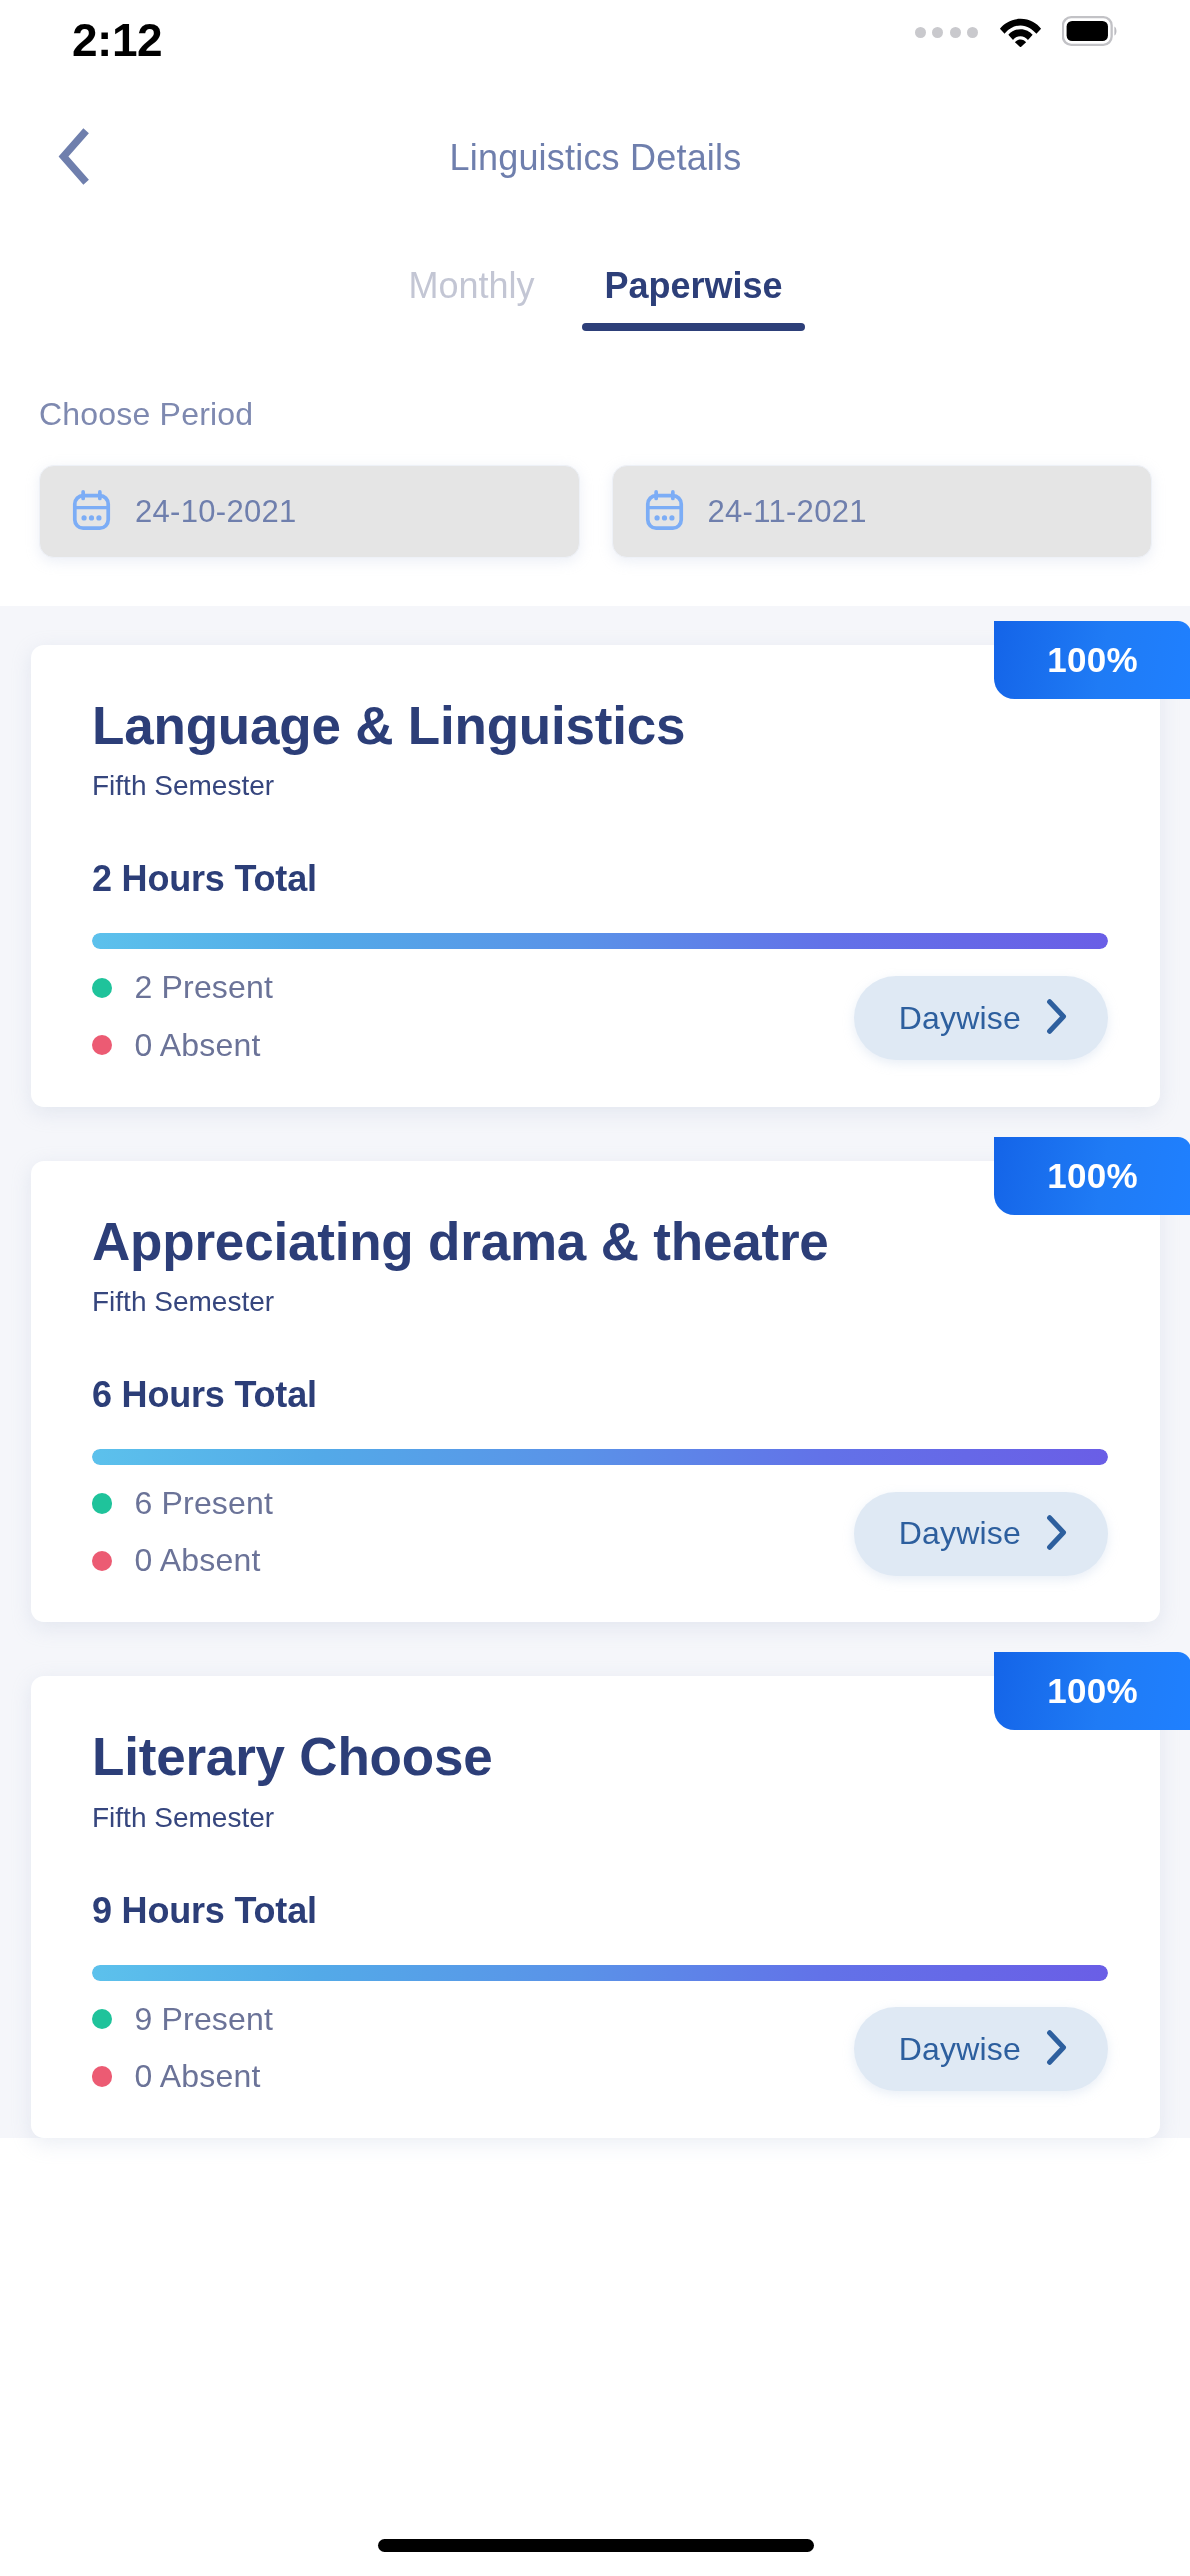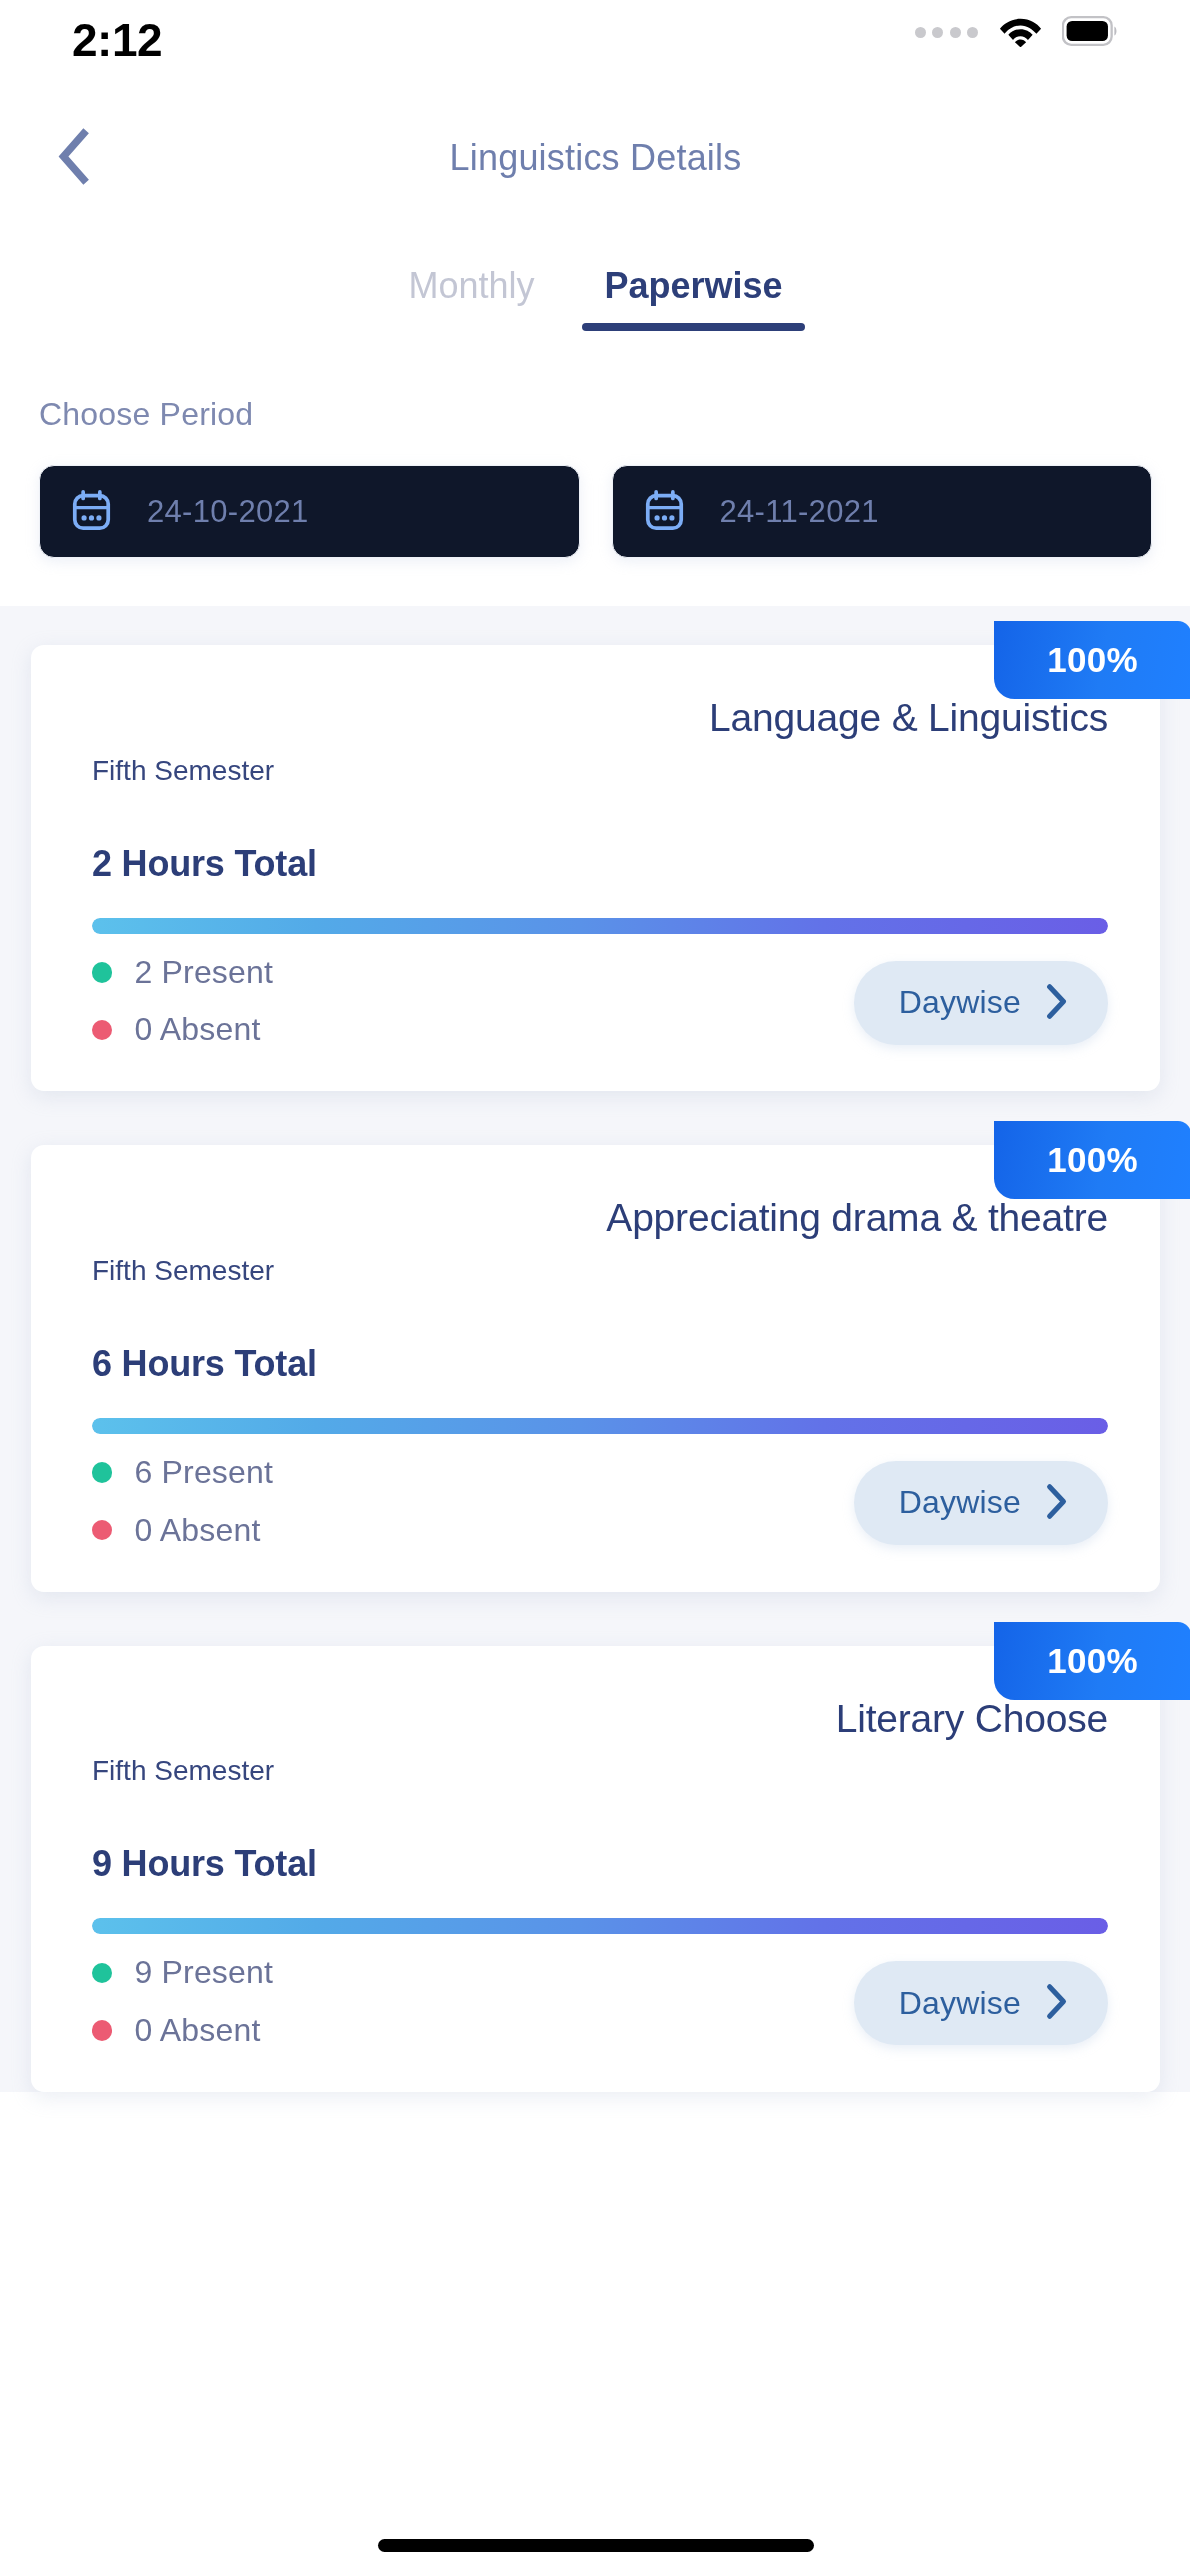--- a/index.html
+++ b/index.html
@@ -121,27 +121,27 @@
     margin-bottom: 32px;
   }
   .period-row {
     display: flex;
     gap: 32px;
     padding-bottom: 48px;
   }
   .date-box {
     flex: 1;
     height: 93px;
-    background: #0f172a;
+    background: #e5e5e5;
     border: 1.4px solid #eef1f7;
     border-radius: 15px;
     box-shadow: 0 3.7px 13px rgba(190,200,225,0.28);
     display: flex;
     align-items: center;
-    gap: 36px;
+    gap: 24px;
     padding: 0 32px;
     cursor: pointer;
   }
   .date-text {
     font-size: 31px;
     color: #6f7fad;
     letter-spacing: 0.3px;
   }
 
   
@@ -170,26 +170,25 @@
     align-items: center;
     justify-content: center;
     color: #ffffff;
     font-size: 35px;
     font-weight: 700;
     border-radius: 0 13px 0 20.4px;
     background: linear-gradient(100deg, #1464e8 0%, #1f7bf5 55%, #1f80ff 100%);
     letter-spacing: 0.3px;
   }
   .card-title {
-    font-size: 39px;
-    font-weight: 400;
+    font-size: 53px;
+    font-weight: 700;
     color: #2c3e78;
     letter-spacing: -0.2px;
     line-height: 1.1;
-    text-align: right;
   }
   .card-sub {
     margin-top: 15px;
     font-size: 28px;
     color: #36467e;
     font-weight: 400;
   }
   .card-hours {
     margin-top: 56px;
     font-size: 36px;

